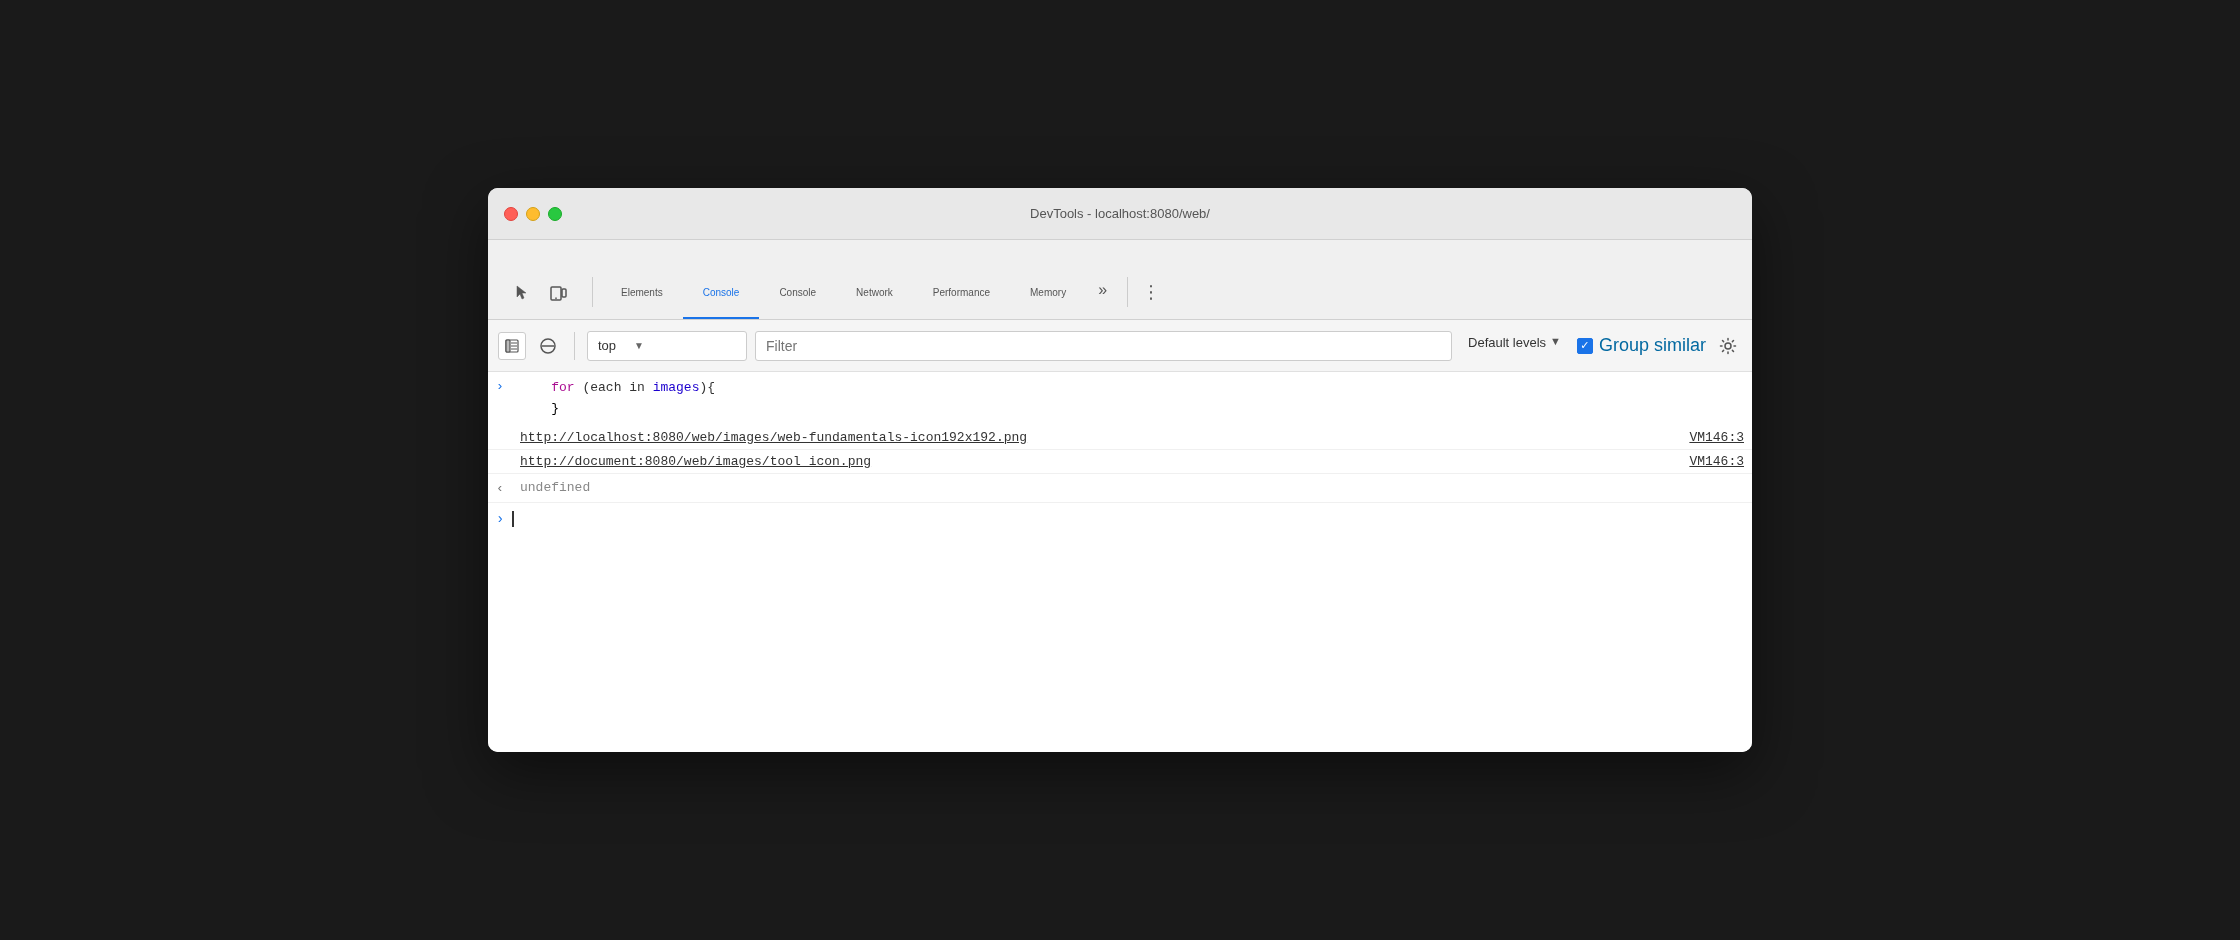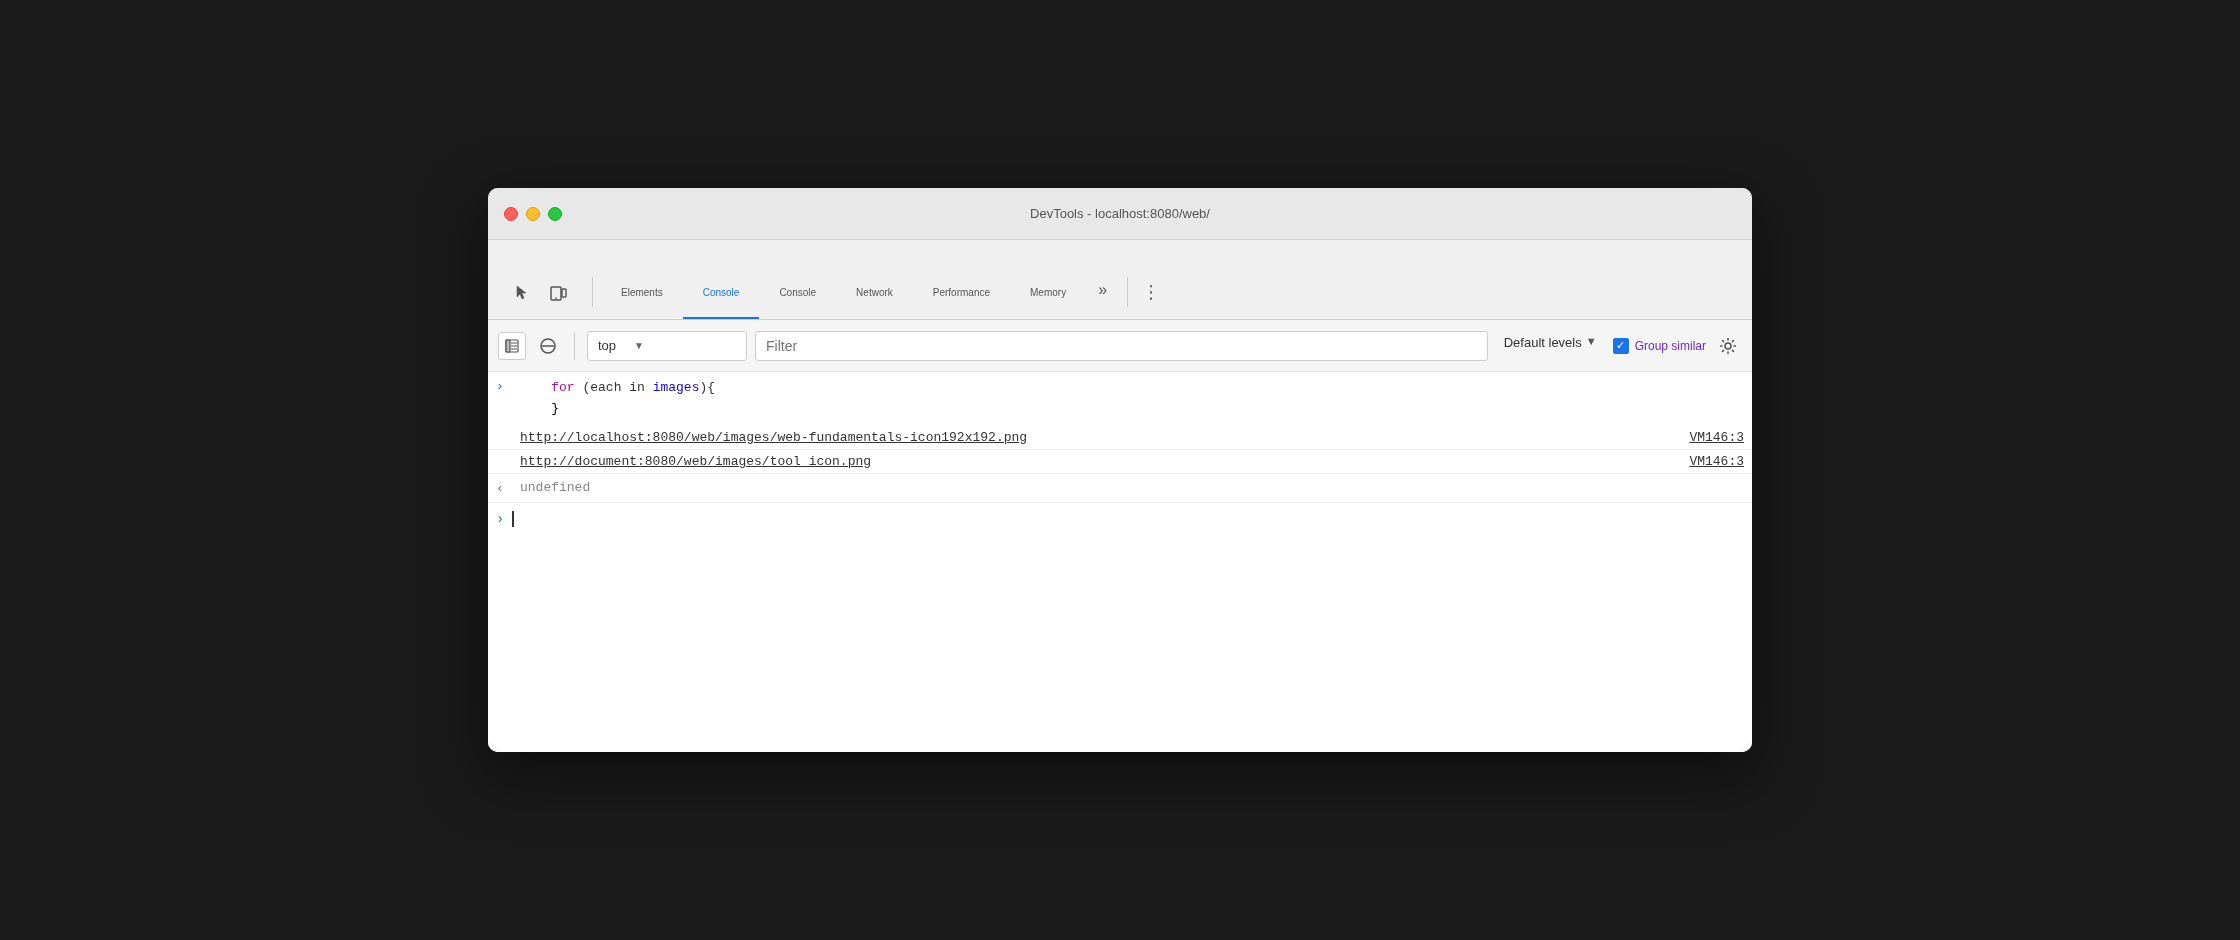--- a/index.html
+++ b/index.html
@@ -209,22 +209,22 @@
       background: #1a73e8;
       border: 1px solid #1a73e8;
       border-radius: 2px;
       display: flex;
       align-items: center;
       justify-content: center;
       color: white;
       font-size: 11px;
     }
     .group-similar-label {
-      font-size: 12px;
-      color: #6d28d9;
+      font-size: 18px;
+      color: #0369a1;
     }
     .settings-gear {
       width: 28px;
       height: 28px;
       display: flex;
       align-items: center;
       justify-content: center;
       cursor: pointer;
       color: #555;
       font-size: 16px;

